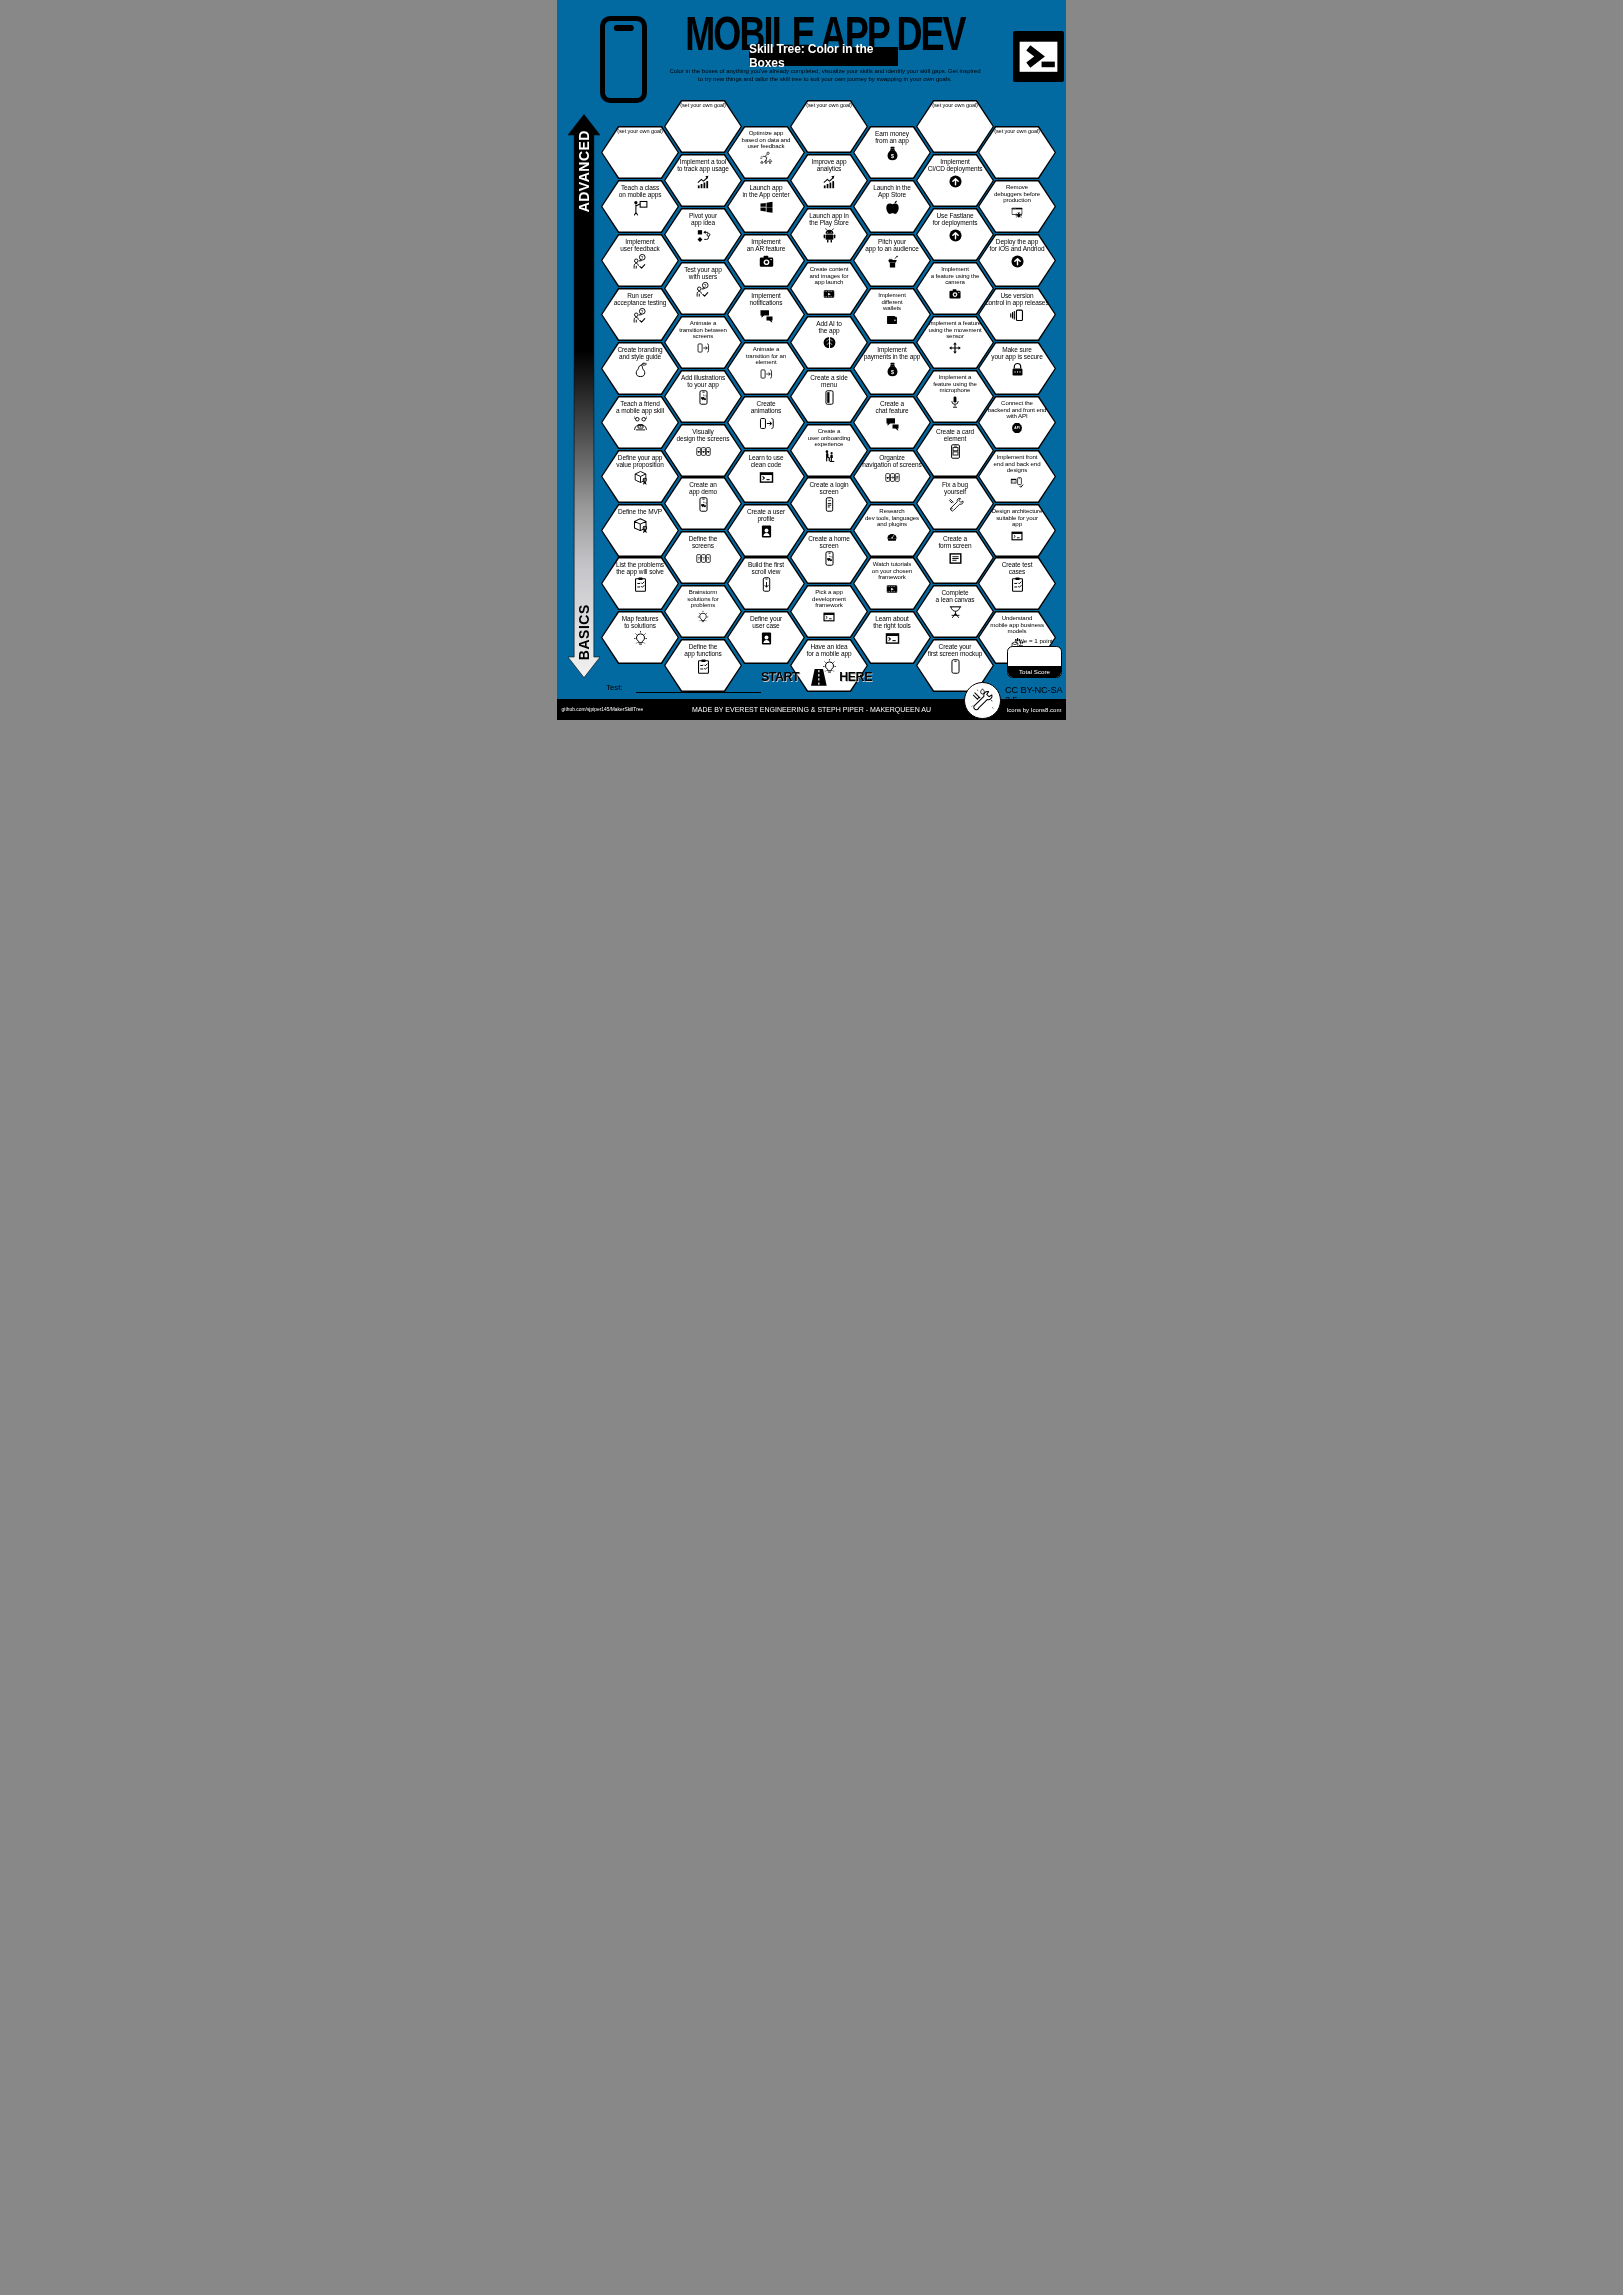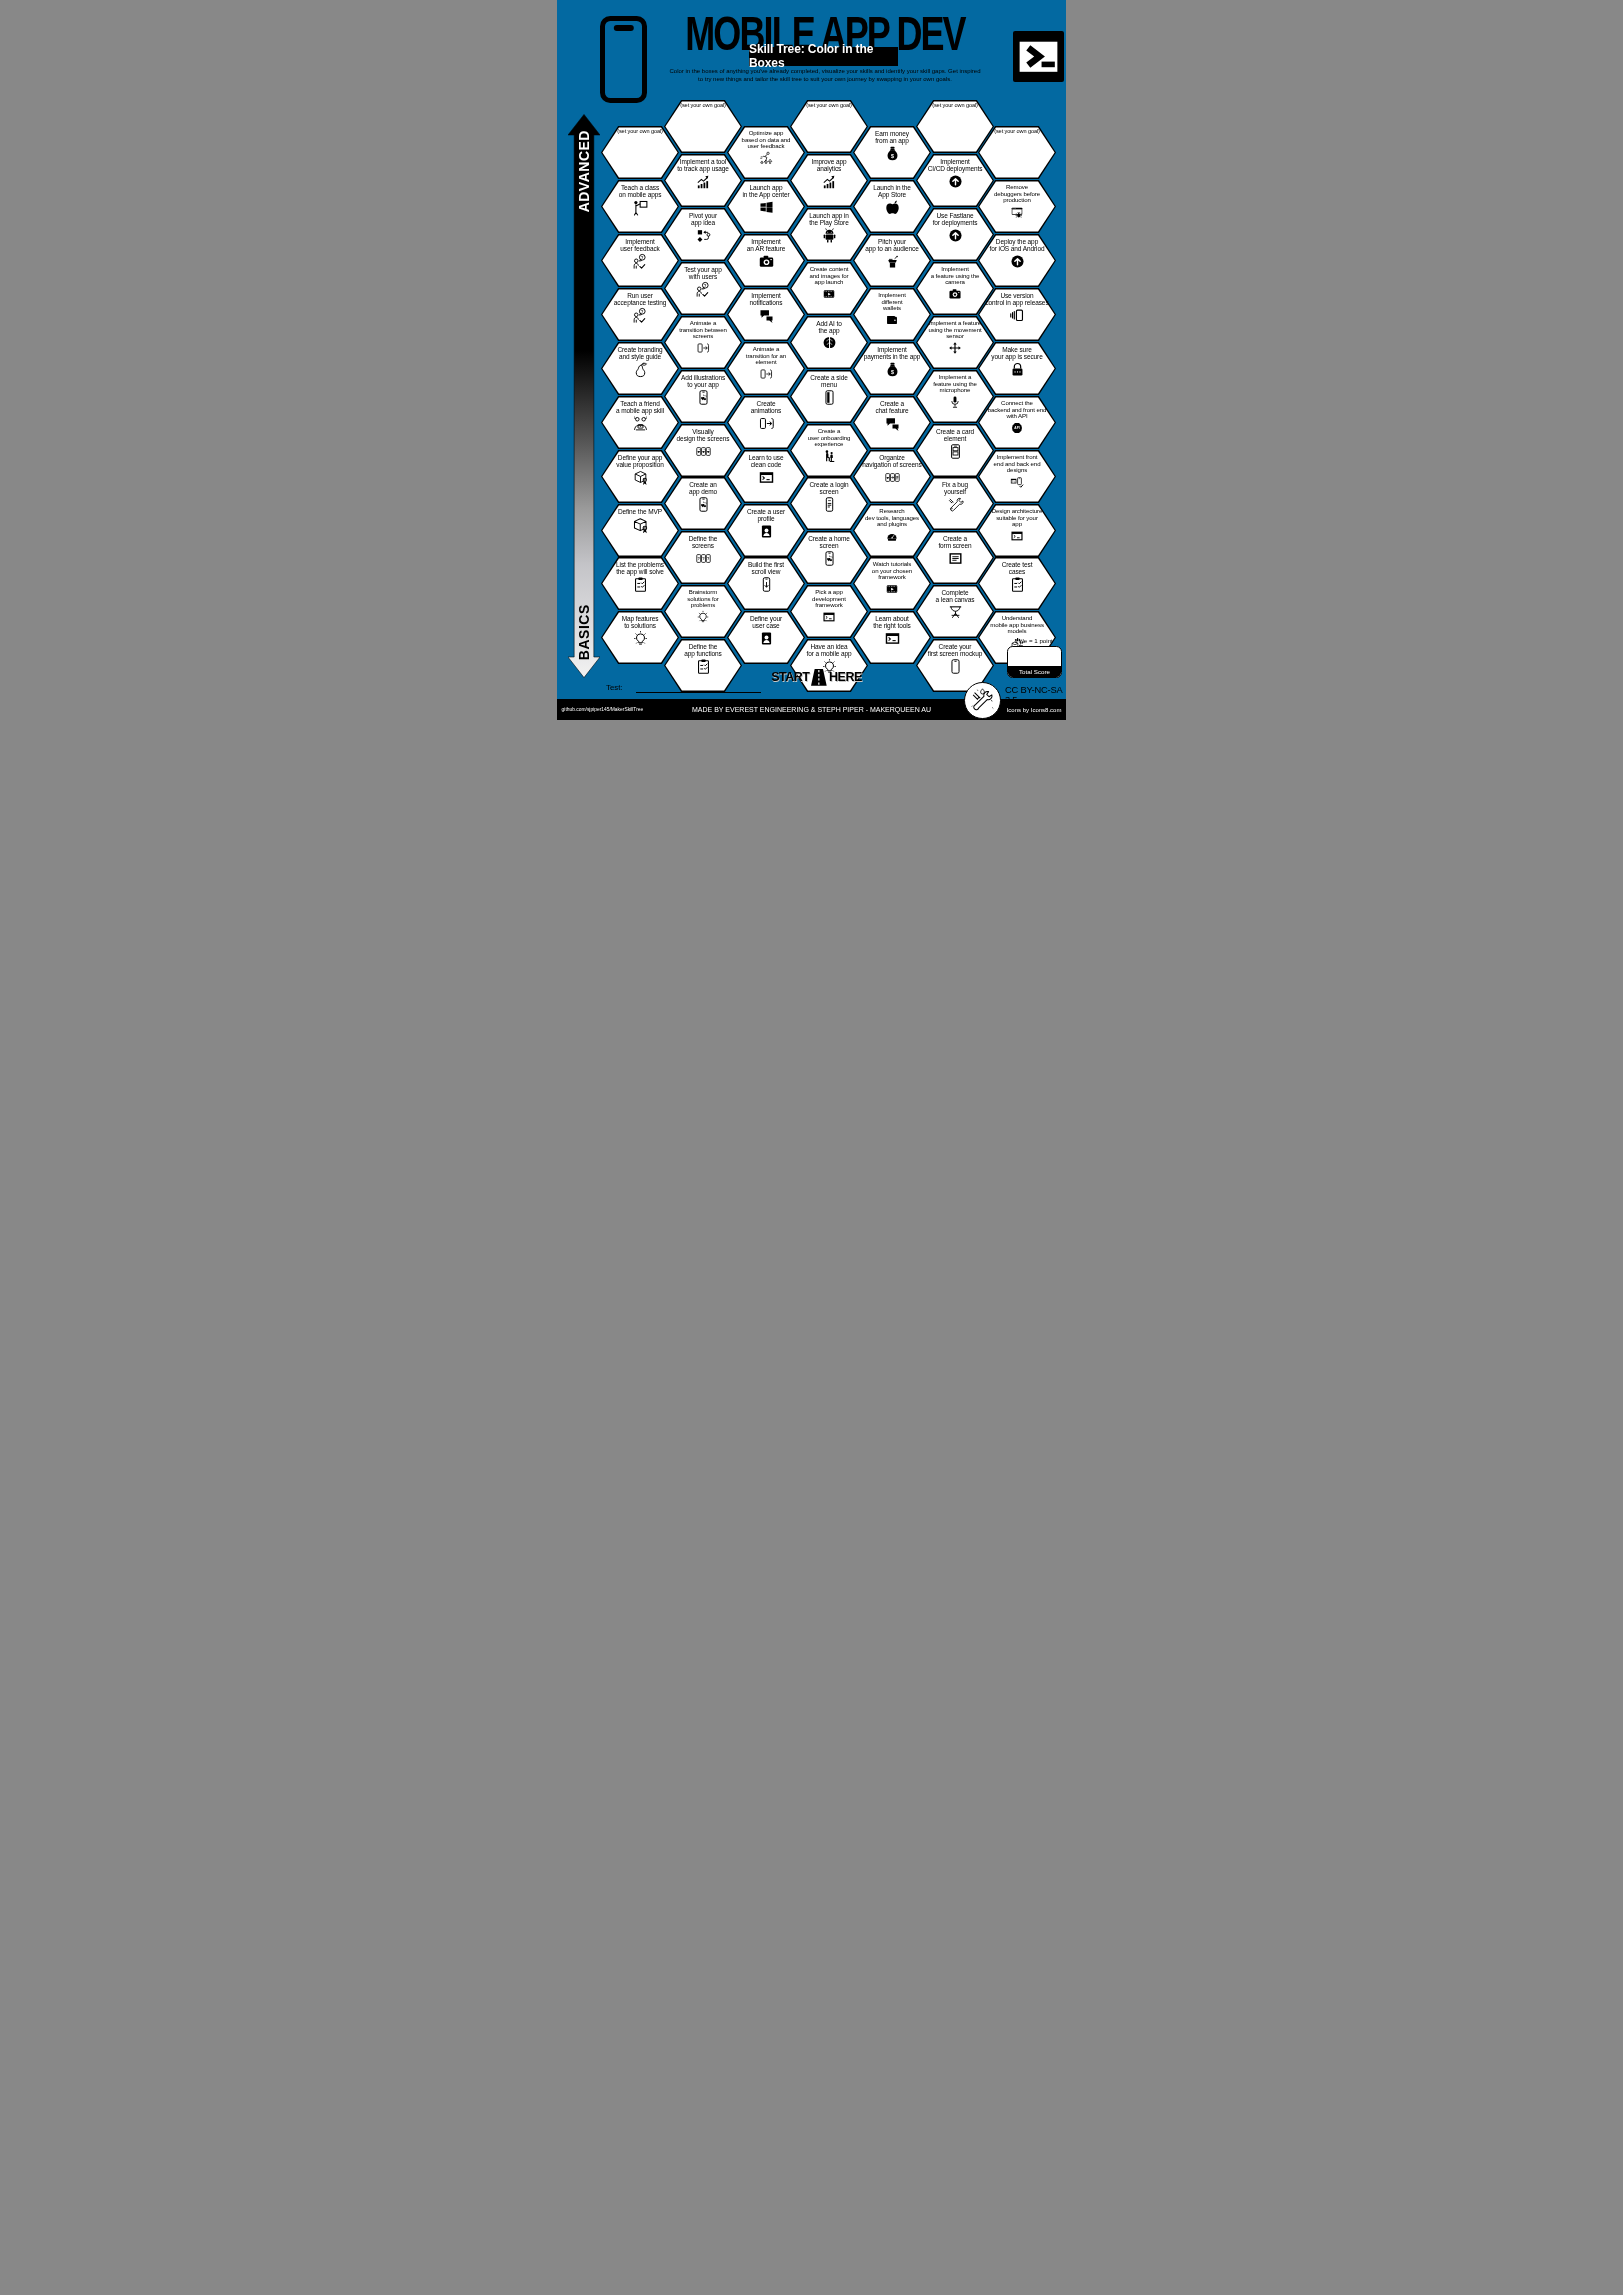--- a/index.html
+++ b/index.html
@@ -27,21 +27,21 @@
   .hexclip{clip-path:polygon(0% 50%,22% 0%,78% 0%,100% 50%,78% 100%,22% 100%);}
   .hex-shape{position:absolute;inset:0;background:#000;}
   .hex-white{position:absolute;inset:1.4px;background:#fff;}
   .hex-content{position:absolute;inset:0;z-index:2;display:flex;flex-direction:column;align-items:center;padding-top:3.7px;box-sizing:border-box;}
   .hex-label{font-size:6.5px;line-height:1.13;text-align:center;white-space:pre-line;letter-spacing:-0.1px;}
   .hex-label.lines3{font-size:6.1px;}
   .hex-content.goal{padding-top:2.3px;}
   .goal-label{font-size:5.6px;}
   .ticon{margin-top:0.9px;}
   
-  .start-here{position:absolute;left:204px;top:669px;width:111px;display:flex;align-items:center;justify-content:center;gap:2px;}
+  .start-here{position:absolute;left:204px;top:669px;width:111px;display:flex;align-items:center;justify-content:space-between;gap:2px;}
   .start-here b{font-size:12.5px;font-weight:900;letter-spacing:-0.5px;text-shadow:0.7px 0.7px 0 #c6c6c6;}
   .name-label{position:absolute;left:49px;top:683px;font-size:7.9px;}
   .name-line{position:absolute;left:79px;top:681px;width:125px;height:11px;border-bottom:0.9px solid #000;}
   .tile-note{position:absolute;left:447px;top:637px;width:59px;text-align:center;font-size:6.2px;}
   .score-box{position:absolute;left:450px;top:646px;width:55px;height:32px;background:#fff;border:1.2px solid #000;border-radius:5.6px;z-index:5;overflow:hidden;box-sizing:border-box;}
   .score-bar{position:absolute;left:0;right:0;bottom:0;height:10.6px;background:#000;color:#fff;font-size:6.2px;display:flex;align-items:center;justify-content:center;}
   .license{position:absolute;left:448px;top:685px;font-size:9.3px;letter-spacing:-0.2px;z-index:6;}
   .maker-logo{position:absolute;left:407px;top:682px;width:37px;height:37px;border-radius:50%;background:#fff;border:0.9px solid #000;z-index:6;display:flex;align-items:center;justify-content:center;box-sizing:border-box;}
   
   .footer{position:absolute;left:0;right:0;bottom:0;height:21px;background:#000;color:#fff;display:flex;align-items:center;z-index:4;}

